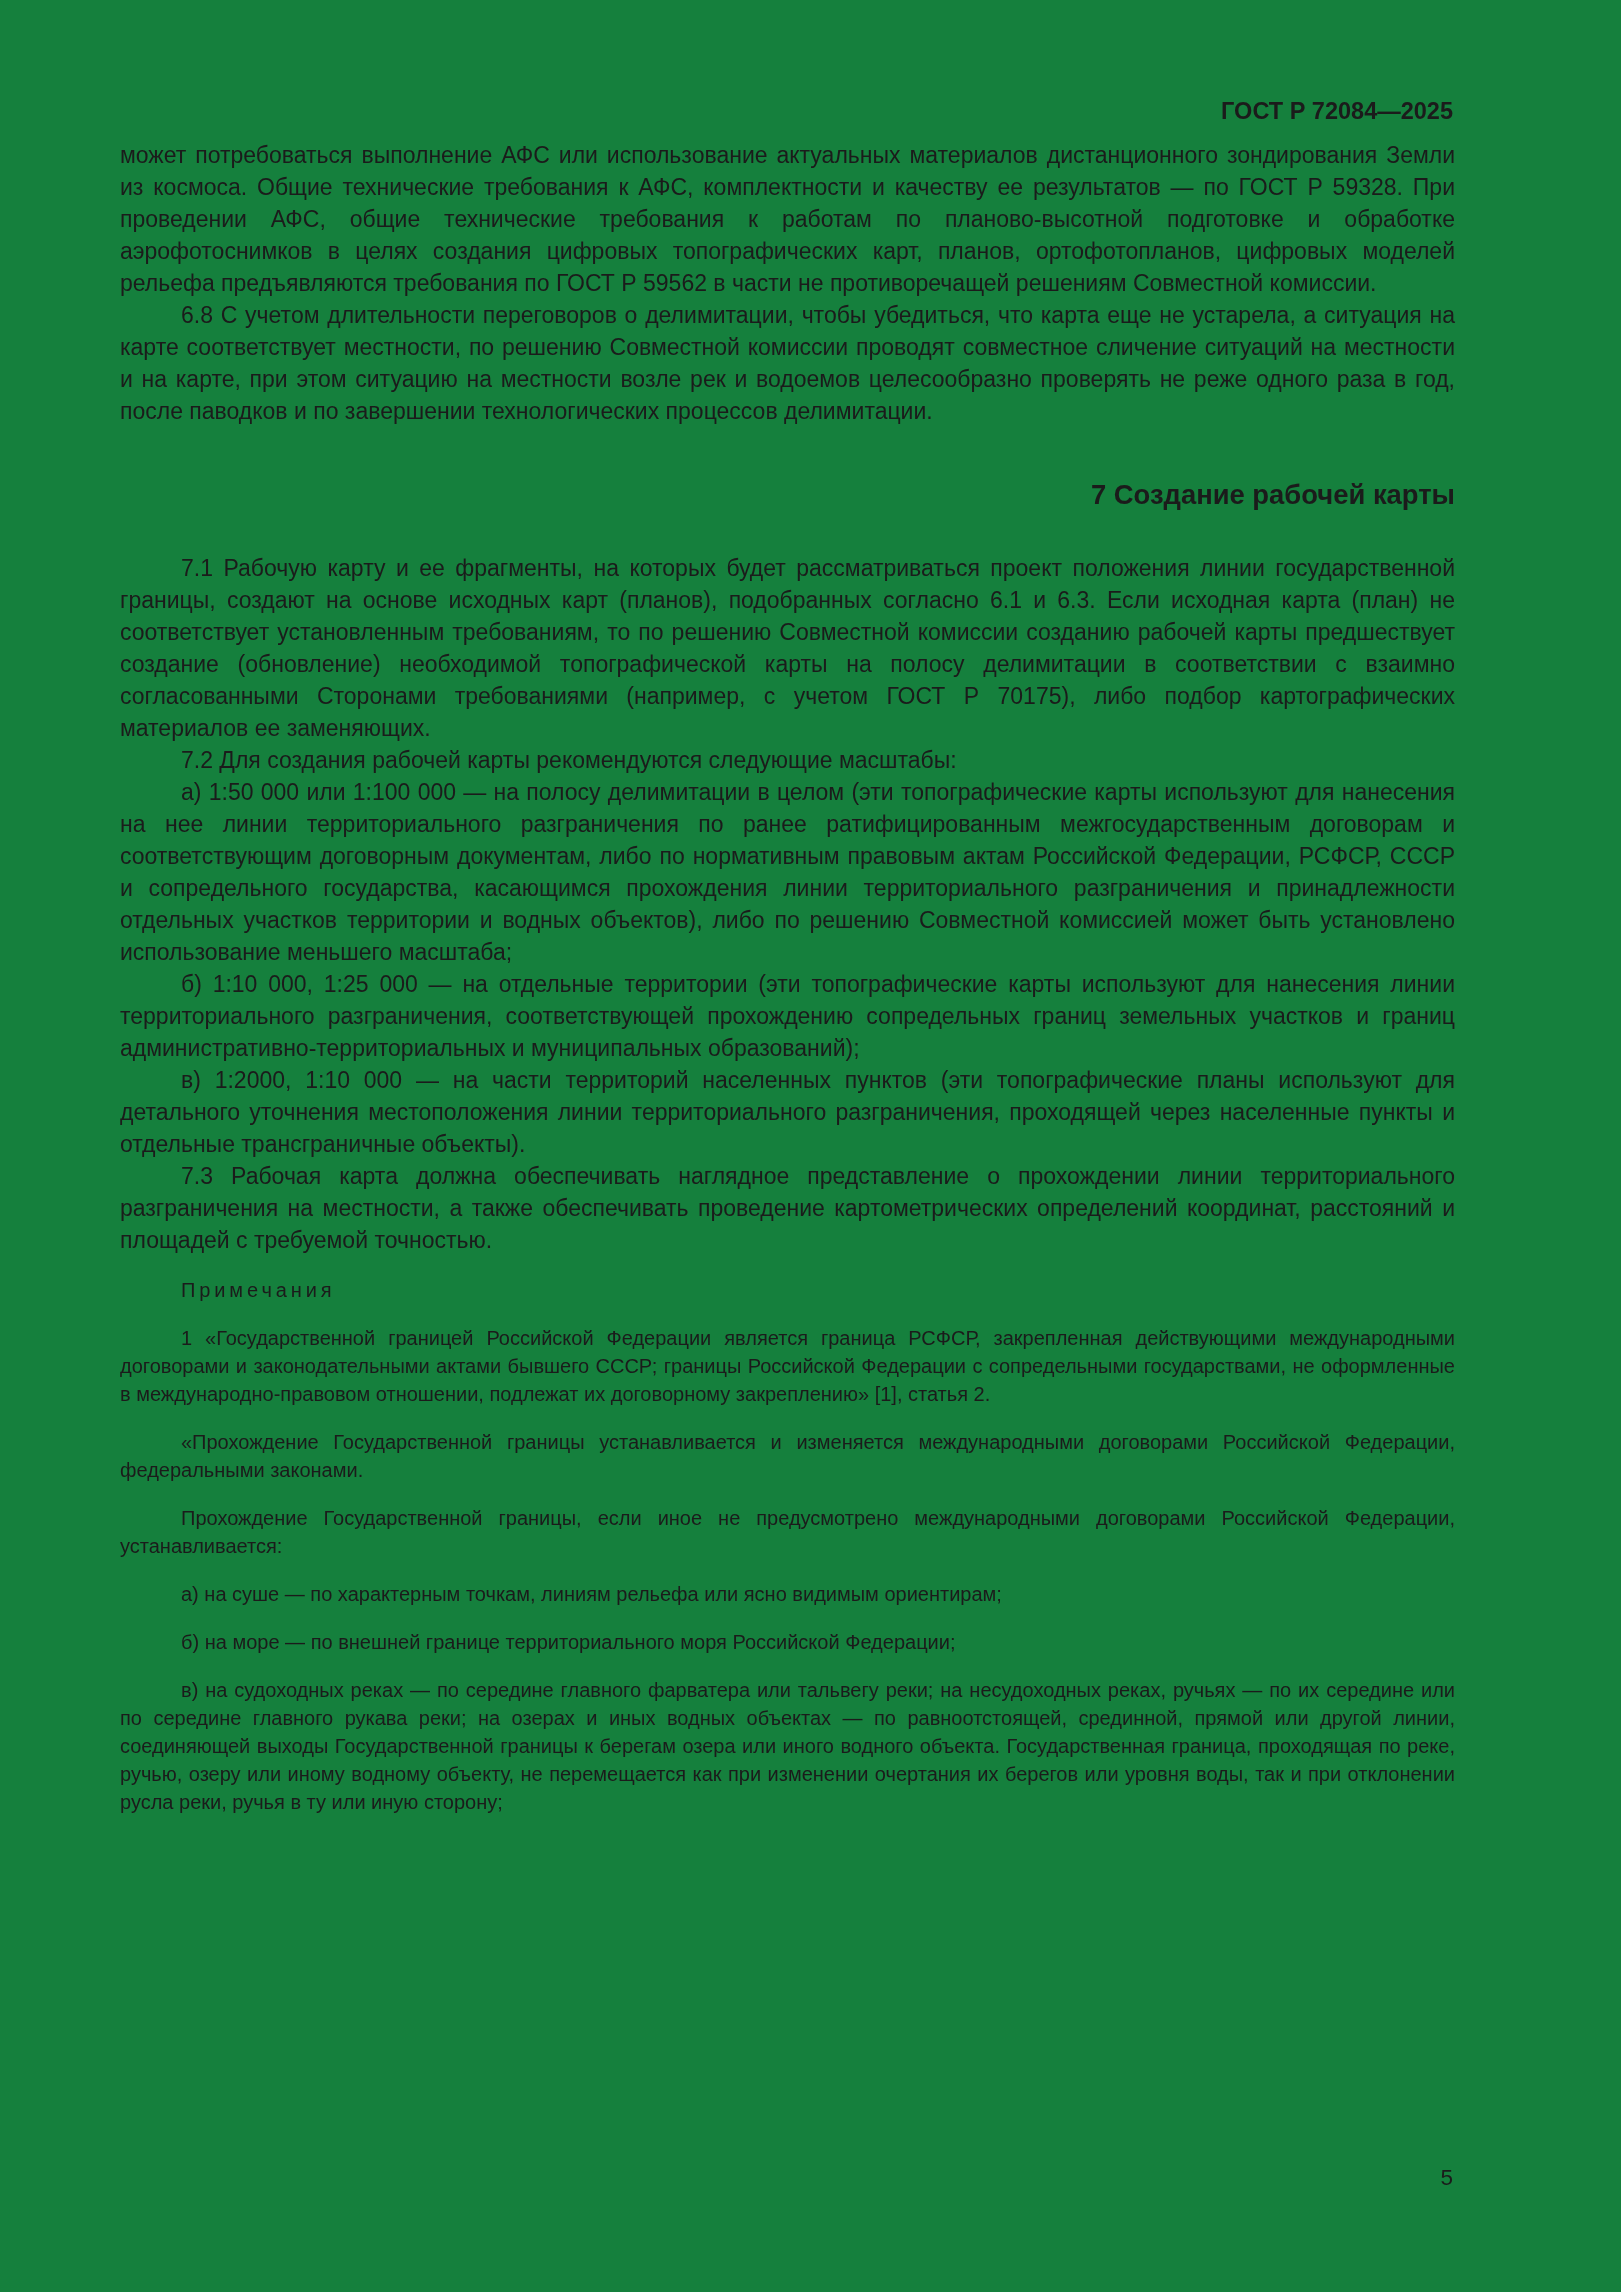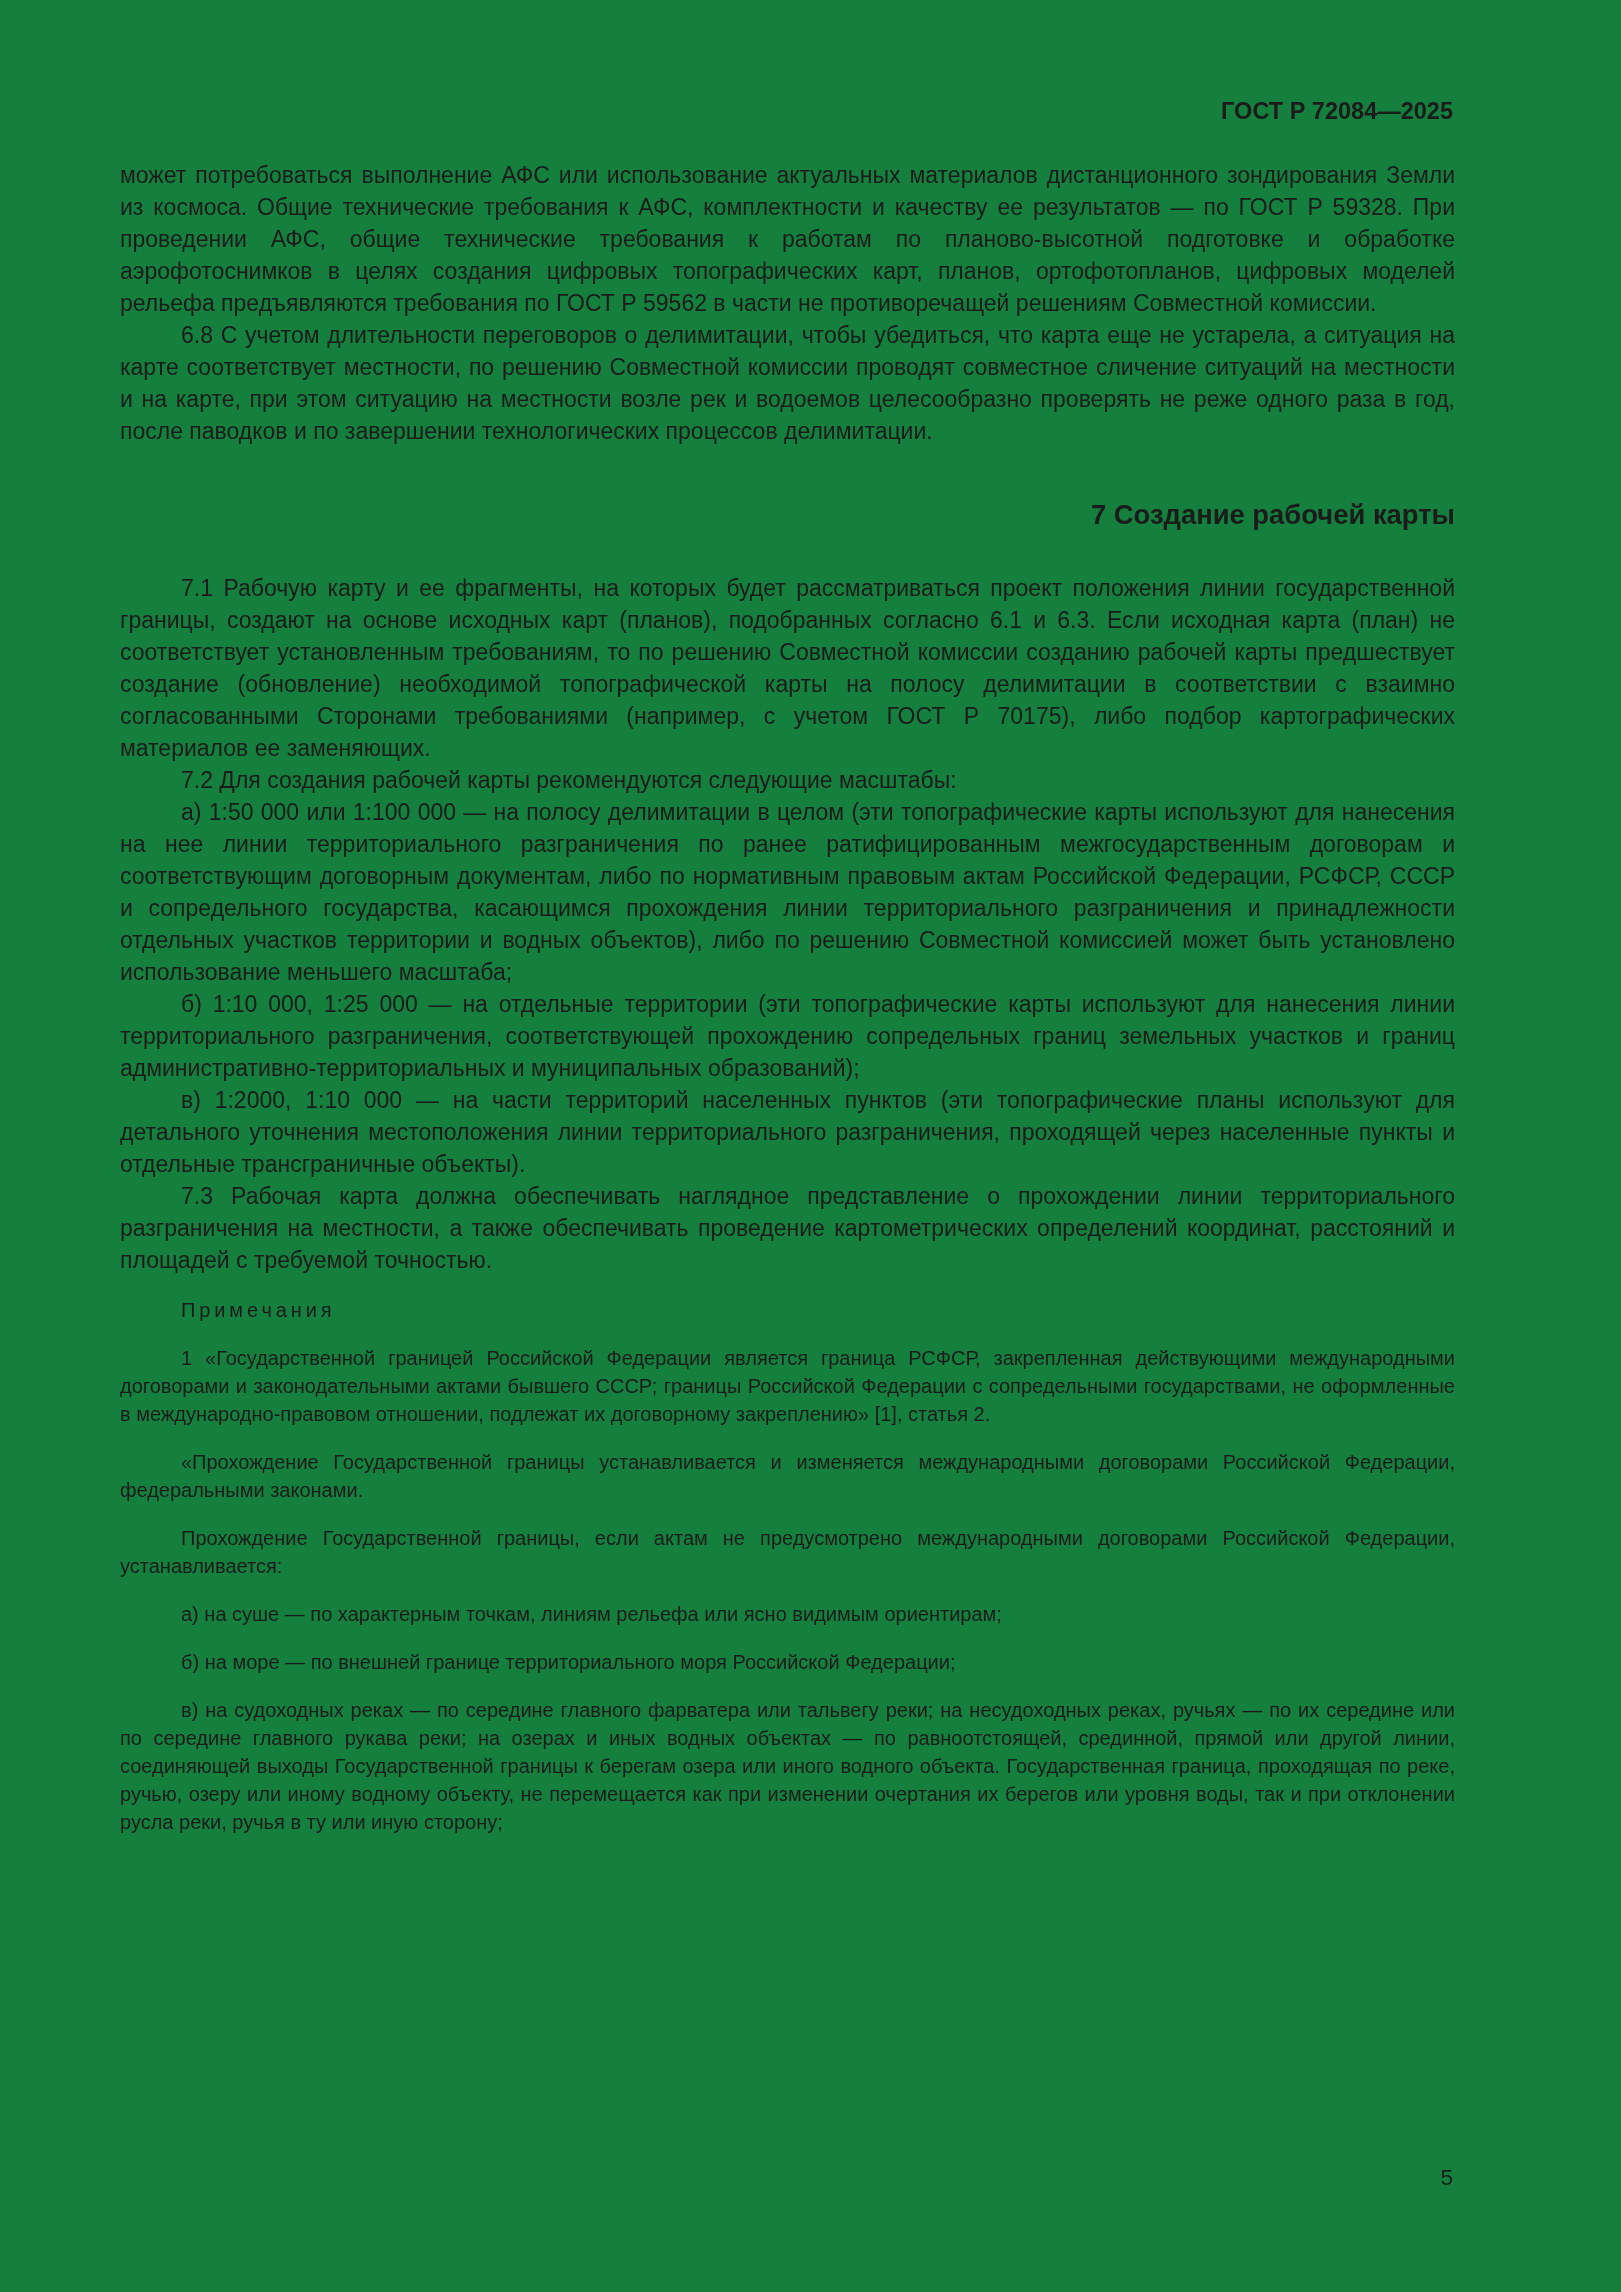--- a/index.html
+++ b/index.html
@@ -22,21 +22,21 @@
     top: 98px;
     left: 120px;
     right: 168px;
     text-align: right;
     font-weight: bold;
     font-size: 23.5px;
     line-height: 27.4px;
   }
   .doc-body {
     position: absolute;
-    top: 159px;
+    top: 139px;
     left: 120px;
     width: 1335px;
     font-size: 23px;
     line-height: 32px;
     text-align: justify;
     hyphens: auto;
     -webkit-hyphens: auto;
   }
   p { margin: 0; }
   .para { text-indent: 61px; }
@@ -88,21 +88,21 @@
     <p class="para">7.2  Для создания рабочей карты рекомендуются следующие масштабы:</p>
     <p class="para">а)  1:50 000 или 1:100 000 — на полосу делимитации в целом (эти топографические карты используют для нанесения на нее линии территориального разграничения по ранее ратифицированным межгосударственным договорам и соответствующим договорным документам, либо по нормативным правовым актам Российской Федерации, РСФСР, СССР и сопредельного государства, касающимся прохождения линии территориального разграничения и принадлежности отдельных участков территории и водных объектов), либо по решению Совместной комиссией может быть установлено использование меньшего масштаба;</p>
     <p class="para">б)  1:10 000, 1:25 000 — на отдельные территории (эти топографические карты используют для нанесения линии территориального разграничения, соответствующей прохождению сопредельных границ земельных участков и границ административно-территориальных и муниципальных образований);</p>
     <p class="para">в)  1:2000, 1:10 000 — на части территорий населенных пунктов (эти топографические планы используют для детального уточнения местоположения линии территориального разграничения, проходящей через населенные пункты и отдельные трансграничные объекты).</p>
     <p class="para">7.3  Рабочая карта должна обеспечивать наглядное представление о прохождении линии территориального разграничения на местности, а также обеспечивать проведение картометрических определений координат, расстояний и площадей с требуемой точностью.</p>
 
     <section class="notes">
       <p class="notes-title">Примечания</p>
       <p class="para-note">1  «Государственной границей Российской Федерации является граница РСФСР, закрепленная действующими международными договорами и законодательными актами бывшего СССР; границы Российской Федерации с сопредельными государствами, не оформленные в международно-правовом отношении, подлежат их договорному закреплению» [1], статья 2.</p>
       <p class="para-note">«Прохождение Государственной границы устанавливается и изменяется международными договорами Российской Федерации, федеральными законами.</p>
-      <p class="para-note">Прохождение Государственной границы, если актам не предусмотрено международными договорами Российской Федерации, устанавливается:</p>
+      <p class="para-note">Прохождение Государственной границы, если иное не предусмотрено международными договорами Российской Федерации, устанавливается:</p>
       <p class="para-note">а)  на суше — по характерным точкам, линиям рельефа или ясно видимым ориентирам;</p>
       <p class="para-note">б)  на море — по внешней границе территориального моря Российской Федерации;</p>
       <p class="para-note">в)  на судоходных реках — по середине главного фарватера или тальвегу реки; на несудоходных реках, ручьях — по их середине или по середине главного рукава реки; на озерах и иных водных объектах — по равноотстоящей, срединной, прямой или другой линии, соединяющей выходы Государственной границы к берегам озера или иного водного объекта. Государственная граница, проходящая по реке, ручью, озеру или иному водному объекту, не перемещается как при изменении очертания их берегов или уровня воды, так и при отклонении русла реки, ручья в ту или иную сторону;</p>
     </section>
   </main>
 
   <footer class="doc-footer">
     <span class="page-number">5</span>
   </footer>
 

